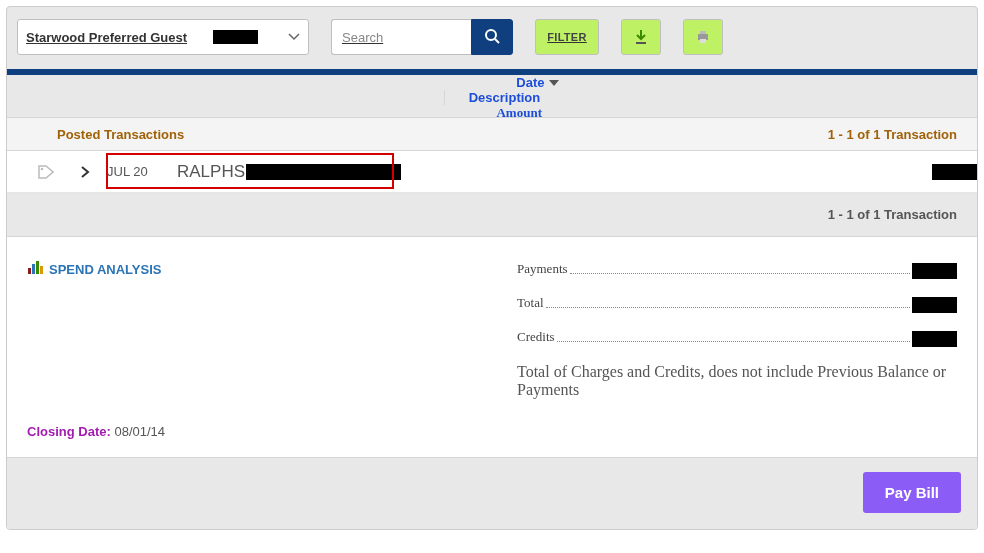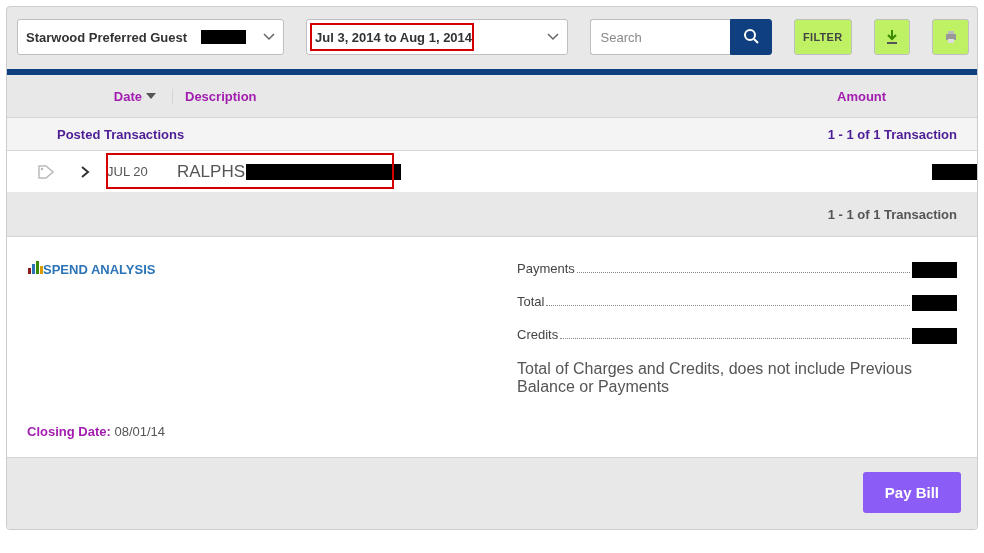--- a/index.html
+++ b/index.html
@@ -1,61 +1,61 @@
 <!DOCTYPE html>
 <html><head>
 <meta charset="utf-8">
 <style>
   * {box-sizing:border-box; margin:0; padding:0;}
   body {font-family:Arial,Helvetica,sans-serif; font-size:13px; color:#333; background:#fff; padding:6px;}
   .panel {border:1px solid #ccc; border-radius:4px; background:#e8e8e8; width:972px; overflow:hidden;}
-  .toolbar {display:flex; align-items:center; gap:22px; padding:12px 8px 14px 10px;}
+  .toolbar {display:flex; align-items:center; gap:22px; padding:12px 8px 14px 10px;text-decoration:underline;}
   .dd {background:#fff; border:1px solid #bfbfbf; border-radius:3px; height:36px; display:flex; align-items:center; padding:0 8px; position:relative;}
   .dd-acct {width:292px;}
   .dd-acct .label {font-weight:bold; color:#333;}
   .dd-acct .redact {background:#000; width:45px; height:14px; margin-left:auto; margin-right:4px;}
   .dd-date {width:286px;}
   .dd-date .label {font-weight:bold; color:#333;}
   .red-outline {position:absolute; left:3px; top:3px; height:28px; border:2px solid #d40000; pointer-events:none;}
   .chev {margin-left:auto;}
   .chev svg{display:block;}
   .input-wrap {display:flex;}
   .search {background:#fff; border:1px solid #bfbfbf; border-right:none; border-radius:3px 0 0 3px; height:36px; width:140px; padding:0 10px; font-size:13px; color:#333;}
   .search::placeholder{color:#888;}
   .search-btn {background:#0f3f7e; border:1px solid #0f3f7e; color:#fff; width:42px; height:36px; border-radius:0 3px 3px 0; display:flex; align-items:center; justify-content:center;}
   .tool-btn {background:#bef264; border:1px solid #bfbfbf; border-radius:3px; height:36px; display:flex; align-items:center; justify-content:center;}
   .filter-btn {width:64px; font-size:11px; font-weight:bold; color:#444; letter-spacing:0.3px;}
   .icon-btn {width:40px;}
   .dl-icon svg, .pr-icon svg{display:block;}
   .blue-bar {height:6px; background:#0f3f7e; margin:0;}
-  .headers {display:flex; align-items:center; height:42px; font-size:13px; font-weight:bold; color:#a21caf; background:#e8e8e8;}
+  .headers {display:flex; align-items:center; height:42px; font-size:13px; font-weight:bold; color:#1d4ed8; background:#e8e8e8;flex-direction:column;}
   .headers .col-date {width:165px; text-align:right; padding-right:16px; display:flex; justify-content:flex-end; align-items:center; gap:4px;}
-  .headers .col-desc {flex:1; padding-left:12px; border-left:1px solid #d6d6d6;}
-  .headers .col-amt {width:140px; padding-right:20px;}
-  .subhead {display:flex; align-items:center; height:34px; background:#f4f4f4; border-top:1px solid #d6d6d6; border-bottom:1px solid #d6d6d6; font-size:13px; color:#4c1d95;}
+  .headers .col-desc {flex:1; padding-left:24px; border-left:1px solid #d6d6d6;}
+  .headers .col-amt {width:140px; text-align:right; padding-right:20px;font-family:Liberation Serif, serif;}
+  .subhead {display:flex; align-items:center; height:34px; background:#f4f4f4; border-top:1px solid #d6d6d6; border-bottom:1px solid #d6d6d6; font-size:13px; color:#a16207;}
   .subhead .label {font-weight:bold; padding-left:50px;}
   .subhead .count {margin-left:auto; padding-right:20px; font-weight:bold;}
   .row {display:flex; align-items:center; height:42px; background:#fff; border-bottom:1px solid #e6e6e6; position:relative;}
   .row .icons {width:100px; display:flex; align-items:center; gap:26px; padding-left:30px;}
   .tag-icon svg{display:block;}
   .exp-icon svg{display:block;}
   .row .date {width:70px; color:#555; font-size:13px;}
   .row .desc {color:#555; font-size:17px; display:flex; align-items:center;}
   .row .desc .redact {background:#000; width:155px; height:16px; margin-left:1px;}
   .row .amt {margin-left:auto; padding-right:20px; background:#000; width:45px; height:16px; color:transparent;}
   .row-red {position:absolute; left:99px; top:2px; width:288px; height:36px; border:2px solid #d40000; pointer-events:none;}
   .foot-count {display:flex; align-items:center; height:44px; background:#e8e8e8; border-bottom:1px solid #d6d6d6;}
   .foot-count .count{margin-left:auto; padding-right:20px; font-weight:bold; color:#555;}
   .summary-area {background:#fff; padding:24px 20px 18px 20px;}
   .summary-grid {display:flex;}
   .left-col {width:490px;}
-  .spend-link {color:#2b74b6; font-weight:bold; font-size:13px; display:flex; align-items:center; }
+  .spend-link {color:#2b74b6; font-weight:bold; font-size:13px; display:flex; align-items:center; gap:6px;}
   .closing {margin-top:146px; color:#555;}
   .closing b{color:#a21caf;}
-  .right-col {flex:1;}
+  .right-col {flex:1;font-family:Liberation Serif, serif;}
   .sum-row {display:flex; align-items:flex-end; color:#444; margin-bottom:18px; position:relative;}
   .sum-row .label {flex:0 0 auto;}
   .sum-row .dots {flex:1; border-bottom:1px dotted #888; margin:0 2px 3px 2px;}
   .sum-row .val {flex:0 0 45px; height:16px; background:#000; margin-bottom:-2px;}
   .note {color:#555; font-size:16px; margin-top:3px;}
   .footer-bar {display:flex; background:#e8e8e8; border-top:1px solid #d6d6d6; padding:14px 16px 16px 16px;}
   .pay-btn {margin-left:auto; background:#8b5cf6; color:#fff; font-weight:bold; font-size:15px; padding:12px 22px; border:none; border-radius:3px;}
   .tri-down{width:0;height:0;border-left:5px solid transparent;border-right:5px solid transparent;border-top:6px solid #555;}
 </style>
 </head>
@@ -65,29 +65,20 @@
 
   <div class="toolbar">
     <div class="dd dd-acct">
       <span class="label">Starwood Preferred Guest</span>
       <span class="redact"></span>
       <span class="chev">
           <svg width="12" height="8">
             <path d="M1 1 L6 6 L11 1" stroke="#666" stroke-width="1.5" fill="none"></path>
           </svg>
         </span>
-    </div>
-    <div class="dd dd-date">
-      <span class="label">Jul 3, 2014 to Aug 1, 2014</span>
-      <span class="chev">
-          <svg width="12" height="8">
-            <path d="M1 1 L6 6 L11 1" stroke="#666" stroke-width="1.5" fill="none"></path>
-          </svg>
-        </span>
-      <div class="red-outline" style="width:164px;"></div>
     </div>
     <div class="input-wrap">
       <input class="search" placeholder="Search" style="">
       <button class="search-btn">
         <span><svg width="16" height="16">
               <circle cx="7" cy="7" r="5" stroke="#fff" stroke-width="2" fill="none"></circle>
               <line x1="11" y1="11" x2="15" y2="15" stroke="#fff" stroke-width="2"></line>
             </svg></span>
       </button>
     </div>

